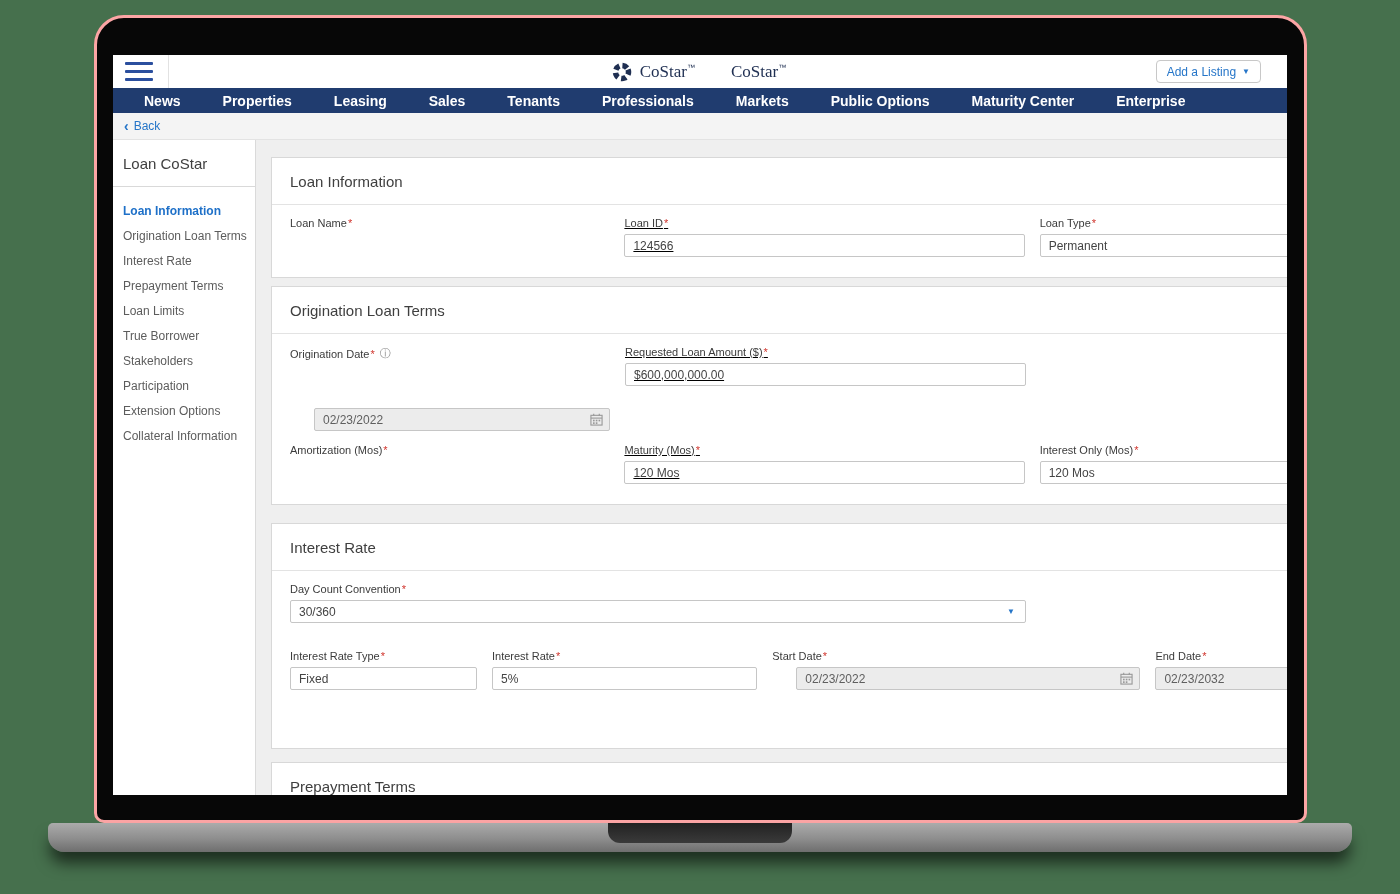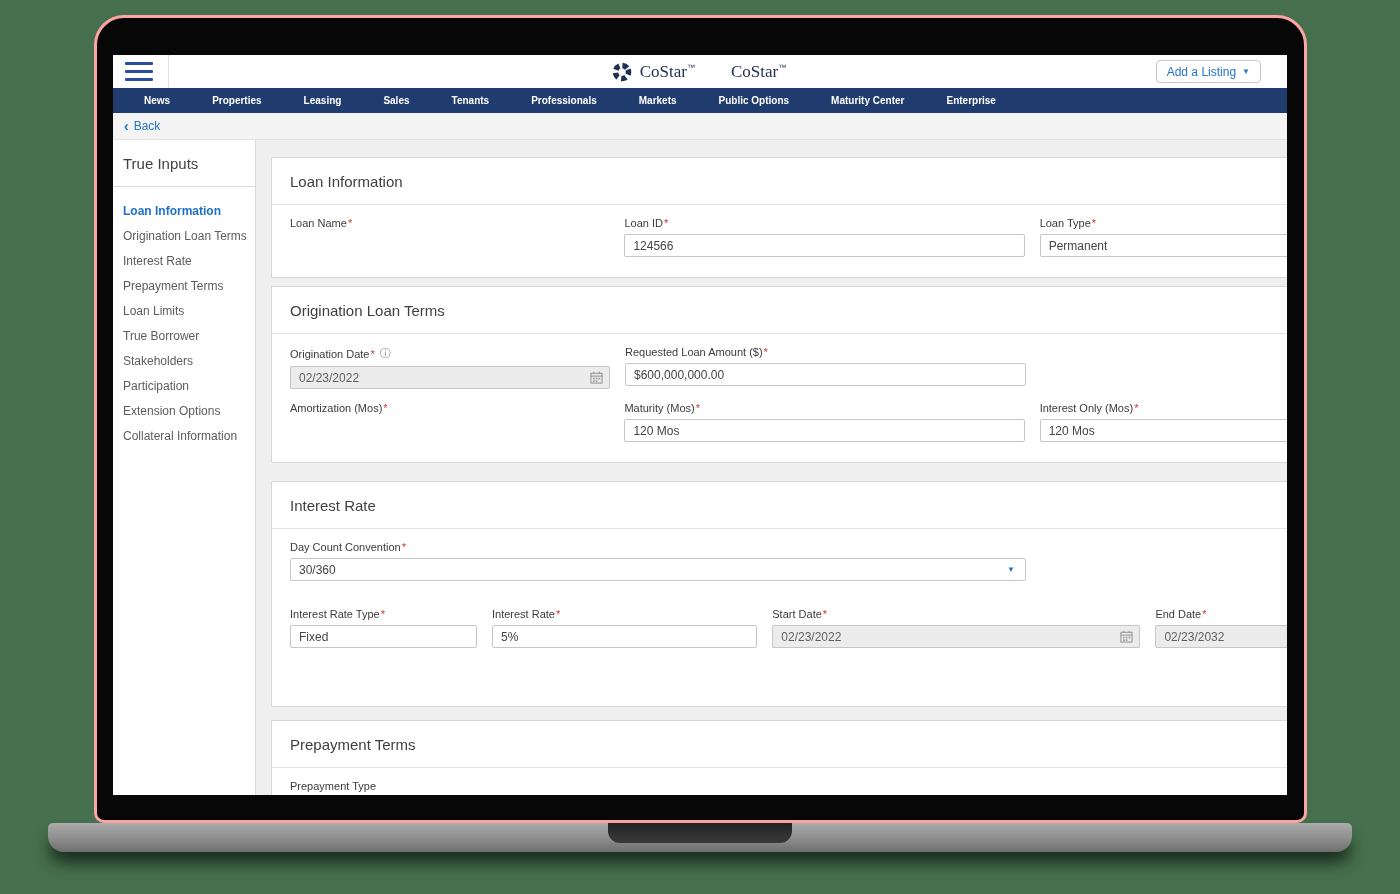--- a/index.html
+++ b/index.html
@@ -30,21 +30,21 @@
   .brand-text { font-family:"Liberation Serif", serif; font-size:17px; color:#1f2f52; }
   .brand-tm { font-size:8px; color:#1f2f52; vertical-align:super; margin-right:2px; }
   .brand-gap { width:22px; }
   .add-listing { position:absolute; right:26px; top:5px; height:23px; padding:0 10px; background:#fff;
                  border:1px solid #c8c8c8; border-radius:4px; color:#2575c8; font-size:12px;
                  font-family:"Liberation Sans", sans-serif; display:flex; align-items:center; gap:6px; cursor:pointer; }
   .add-listing .caret { font-size:8px; }
 
   
   .top-nav { height:25px; background:#203c6f; display:flex; align-items:center; padding-left:10px; }
-  .nav-item { color:#fff; font-size:10px; font-weight:700; padding:0 21px 0 21px; cursor:pointer; white-space:nowrap; }
+  .nav-item { color:#fff; font-size:14px; font-weight:700; padding:0 21px 0 21px; cursor:pointer; white-space:nowrap; }
 
   
   .back-bar { height:27px; background:#f4f4f4; border-bottom:1px solid #e3e3e3; display:flex; align-items:center; padding-left:11px; }
   .back-link { color:#2575c8; font-size:12px; text-decoration:none; display:flex; align-items:center; gap:5px; cursor:pointer; }
   .back-chev { font-size:14px; line-height:1; font-weight:700; }
 
   
   .layout { display:flex; height:655px; background:#efefef; }
   .sidebar { width:143px; min-width:143px; background:#fff; border-right:1px solid #dadada; padding:15px 10px 0 10px; }
   .sidebar-title { font-size:15px; color:#3f3f3f; font-weight:400; margin-bottom:14px; }
@@ -61,28 +61,28 @@
   .row { display:flex; gap:15px; }
   .row + .row { margin-top:13px; }
 
   .field { display:flex; flex-direction:column; }
   .f-label { font-size:11px; color:#3b3b3b; margin-bottom:5px; display:flex; align-items:center; }
   .req { color:#d0342c; margin-left:1px; }
   .info-i { color:#8a8a8a; font-size:11px; margin-left:5px; }
   .f-input { height:23px; border:1px solid #c6c6c6; border-radius:2px; padding:0 8px; font-size:12px; color:#444;
              font-family:"Liberation Sans", sans-serif; background:#fff; width:100%; }
   .f-input:disabled, .f-input.disabled { background:#ececec; color:#5f5f5f; }
-  .input-wrap { position:relative; }
+  .input-wrap { position:relative;margin-left:24px; }
   .cal-icon { position:absolute; right:7px; top:5px; }
 
   .f-select { height:23px; border:1px solid #c6c6c6; border-radius:2px; padding:0 8px; font-size:12px; color:#444;
               background:#fff; display:flex; align-items:center; justify-content:space-between; cursor:pointer; }
   .f-select .caret { color:#2575c8; font-size:8px; margin-right:2px; }
 
-  .w1 { width:320px; } .w2 { width:401px; } .w3 { width:320px; }
+  .w1 { width:320px;gap:42px; } .w2 { width:401px;text-decoration:underline; } .w3 { width:320px; }
   .w-irt { width:191px; } .w-ir { width:271px; } .w-sd { width:376px; } .w-ed { width:208px; }
   .w-dcc { width:736px; }
 
   .mb8 { margin-bottom:8px; } .mb18 { margin-bottom:18px; } .mb13 { margin-bottom:13px; }
   .pad-bottom-lg { padding-bottom:58px; }
 </style>
 </head>
 <body>
 
 <div class="stage">
@@ -126,21 +126,21 @@
       <div class="back-bar">
         <a class="back-link">
           <span class="back-chev">‹</span>
           <span>Back</span>
         </a>
       </div>
 
       <div class="layout">
 
         <aside class="sidebar">
-          <div class="sidebar-title">True Inputs</div>
+          <div class="sidebar-title">Loan CoStar</div>
           <hr class="sidebar-divider">
           <div class="side-item active">Loan Information</div>
           <div class="side-item">Origination Loan Terms</div>
           <div class="side-item">Interest Rate</div>
           <div class="side-item">Prepayment Terms</div>
           <div class="side-item">Loan Limits</div>
           <div class="side-item">True Borrower</div>
           <div class="side-item">Stakeholders</div>
           <div class="side-item">Participation</div>
           <div class="side-item">Extension Options</div>

